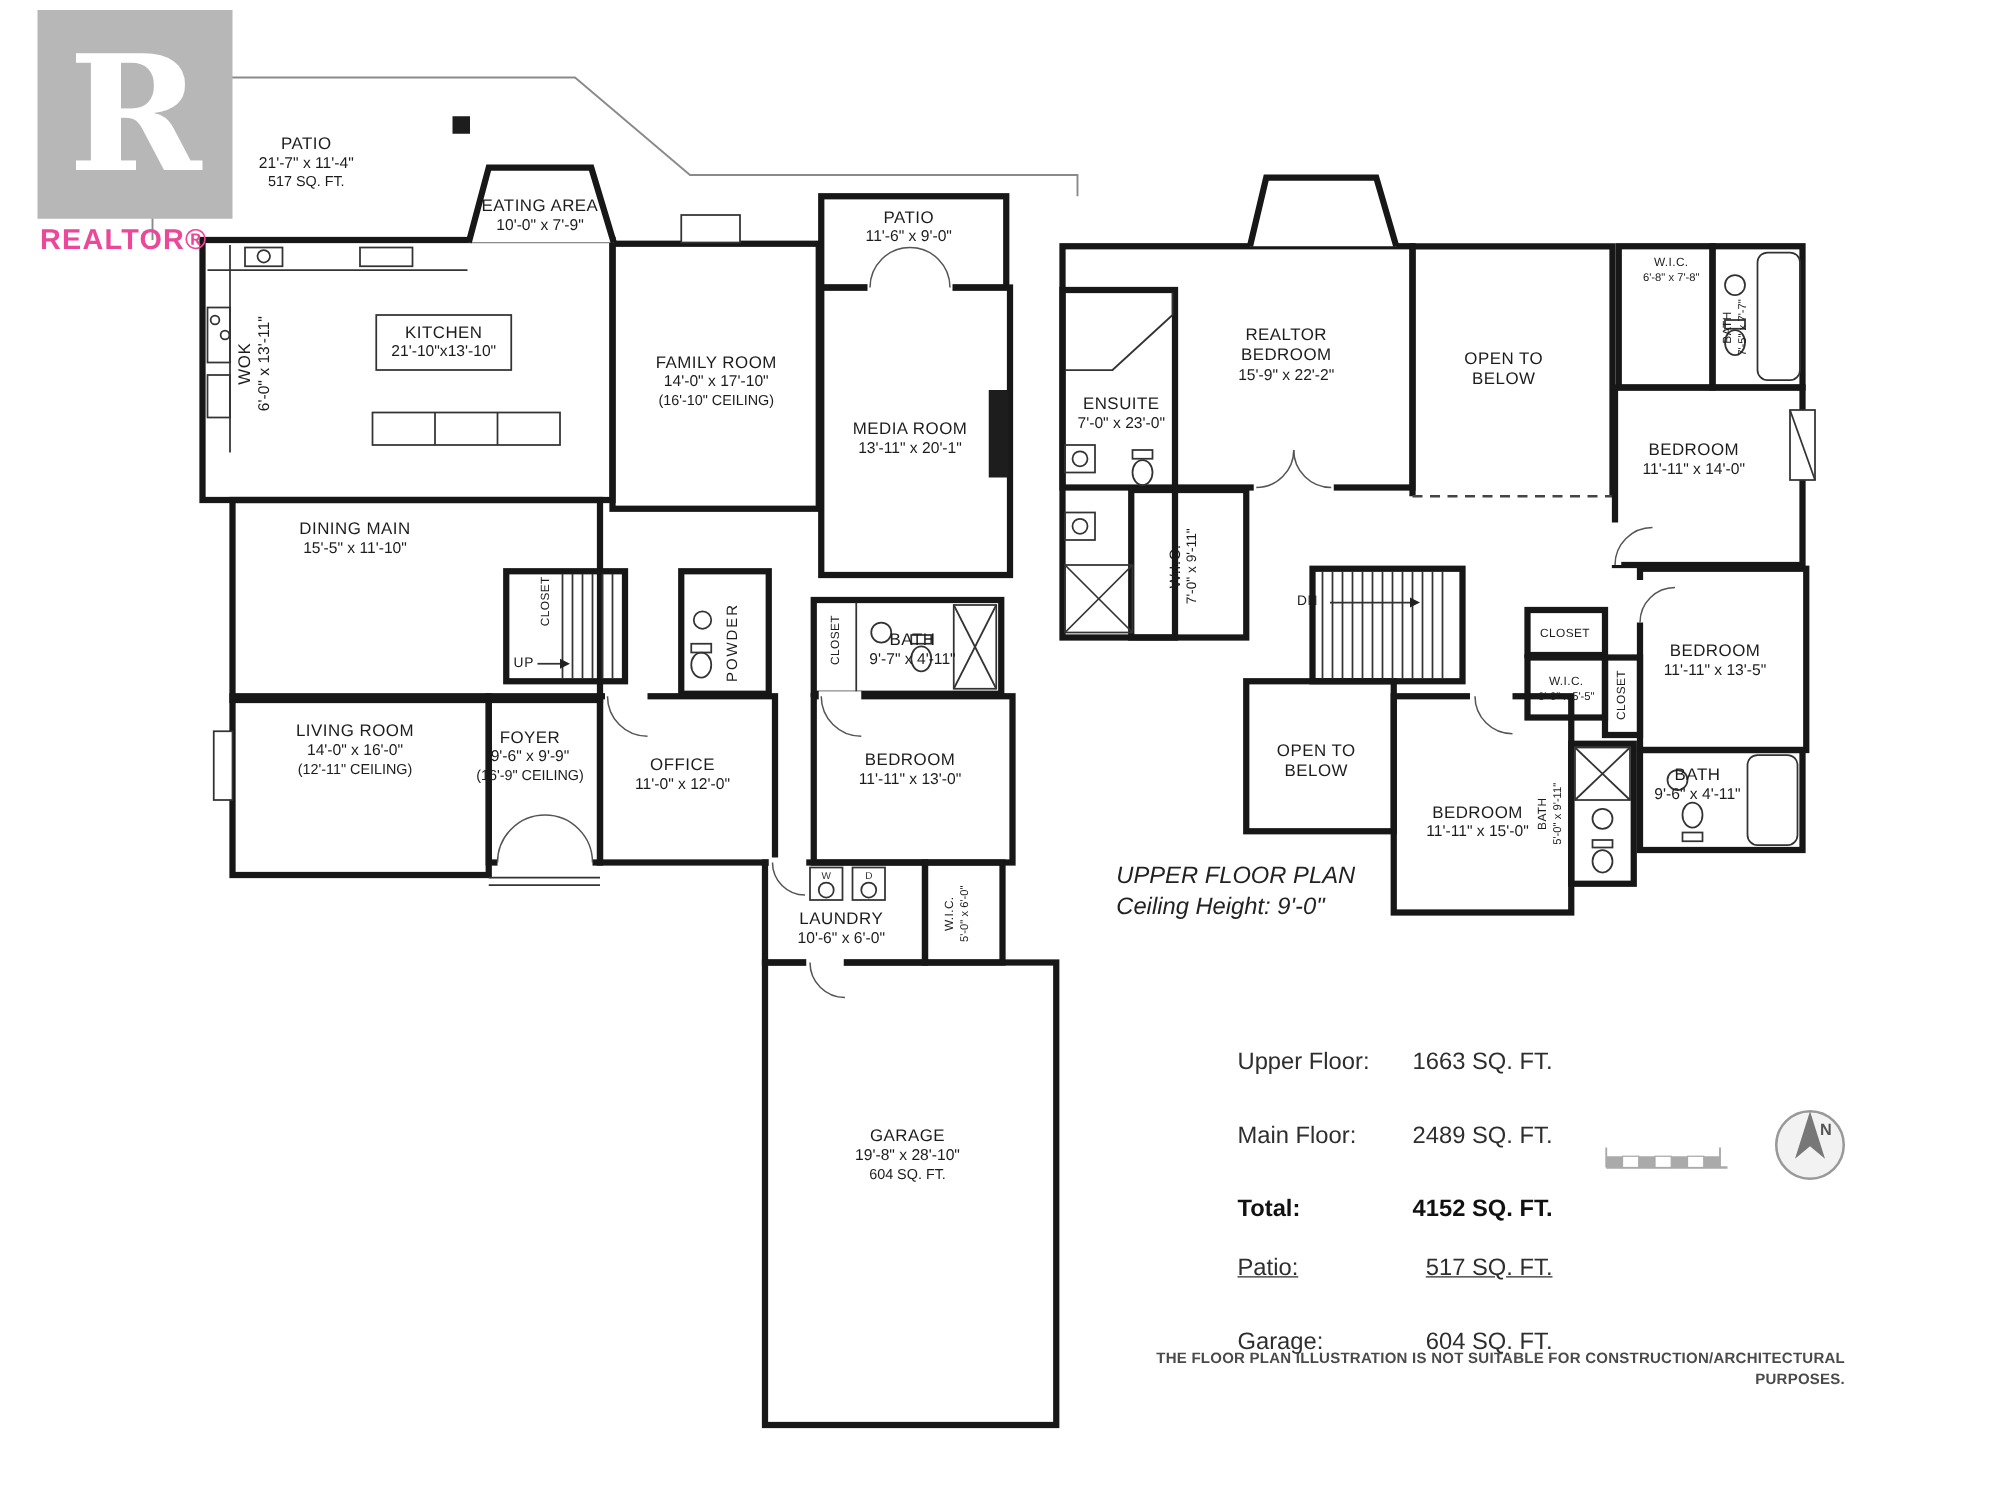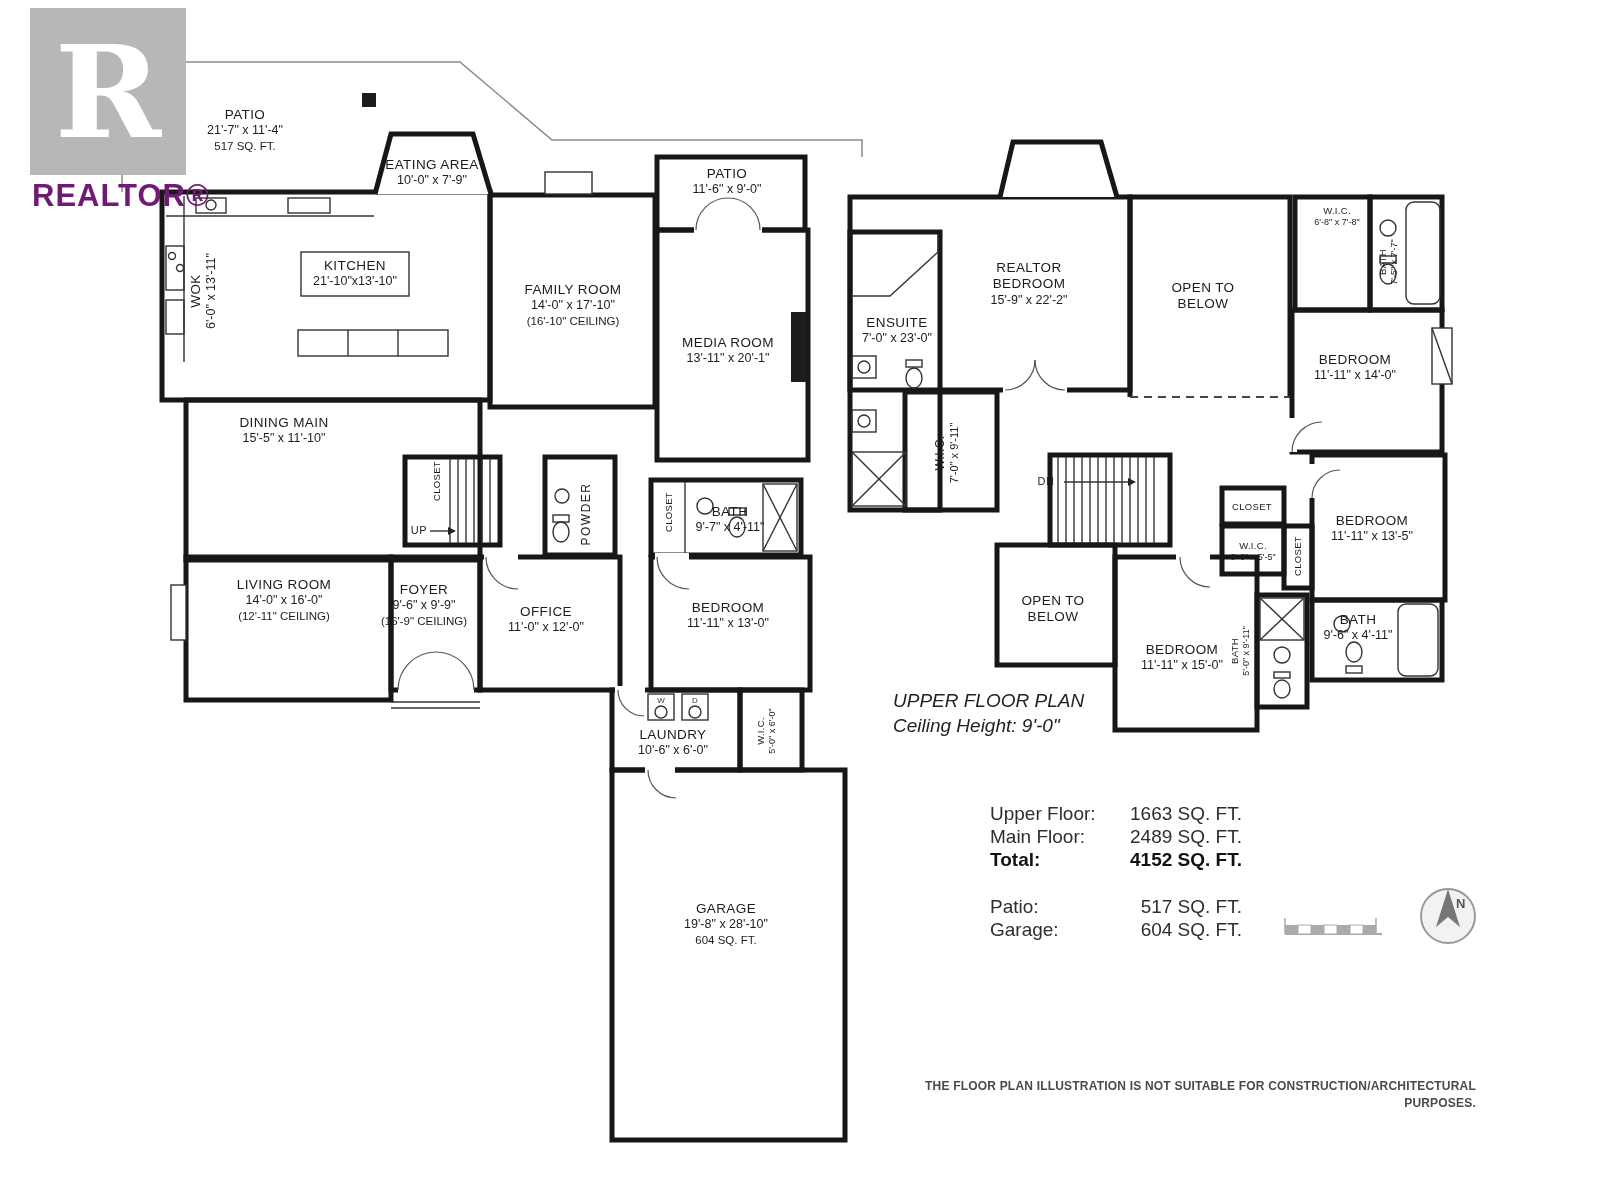--- a/index.html
+++ b/index.html
@@ -30,27 +30,27 @@
   .wrap{white-space:normal;}
   .spaced{letter-spacing:1.5px;font-size:12px;}
   .plan-title{position:absolute;font-size:19px;line-height:25px;color:#222;font-style:italic;}
   
   #page-title{position:absolute;left:900px;top:64px;width:576px;text-align:right;
               font-size:31px;font-weight:bold;color:#101010;letter-spacing:.3px;}
   
   #realtor-box{position:absolute;left:30px;top:8px;width:156px;height:167px;background:#b7b7b7;
                display:flex;align-items:center;justify-content:center;}
   #realtor-box .r{font-family:"DejaVu Serif",serif;font-weight:bold;font-size:128px;color:#fff;line-height:1;}
-  #realtor-word{position:absolute;left:32px;top:178px;width:170px;font-size:31px;font-weight:bold;
-                color:#701a75;letter-spacing:1px;}
+  #realtor-word{position:absolute;left:32px;top:178px;width:170px;font-size:23px;font-weight:bold;
+                color:#ec4899;letter-spacing:1px;}
   
   #summary{position:absolute;left:990px;top:802px;width:252px;font-size:19px;color:#2e2e2e;}
-  .srow{display:flex;justify-content:space-between;height:23px;line-height:23px;}
+  .srow{display:flex;justify-content:space-between;height:23px;line-height:23px;margin-top:36px;}
   .srow.total{font-weight:bold;color:#111;}
-  .srow.gapr{margin-top:24px;}
+  .srow.gapr{margin-top:24px;text-decoration:underline;}
   
   #footer{position:absolute;left:850px;top:1078px;width:626px;text-align:right;
           font-size:12px;font-weight:bold;color:#4a4a4a;line-height:17px;letter-spacing:.2px;}
 </style>
 </head>
 <body>
 
 <div id="canvas">
 
   <svg width="1600" height="1200" viewBox="0 0 1600 1200">

